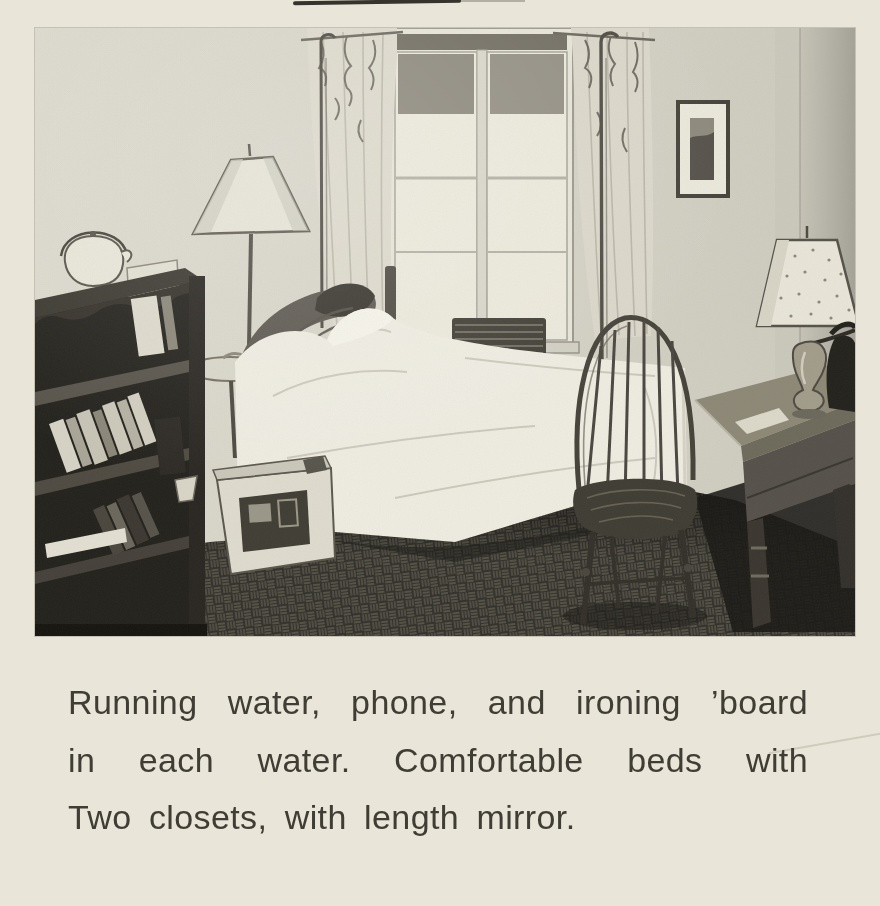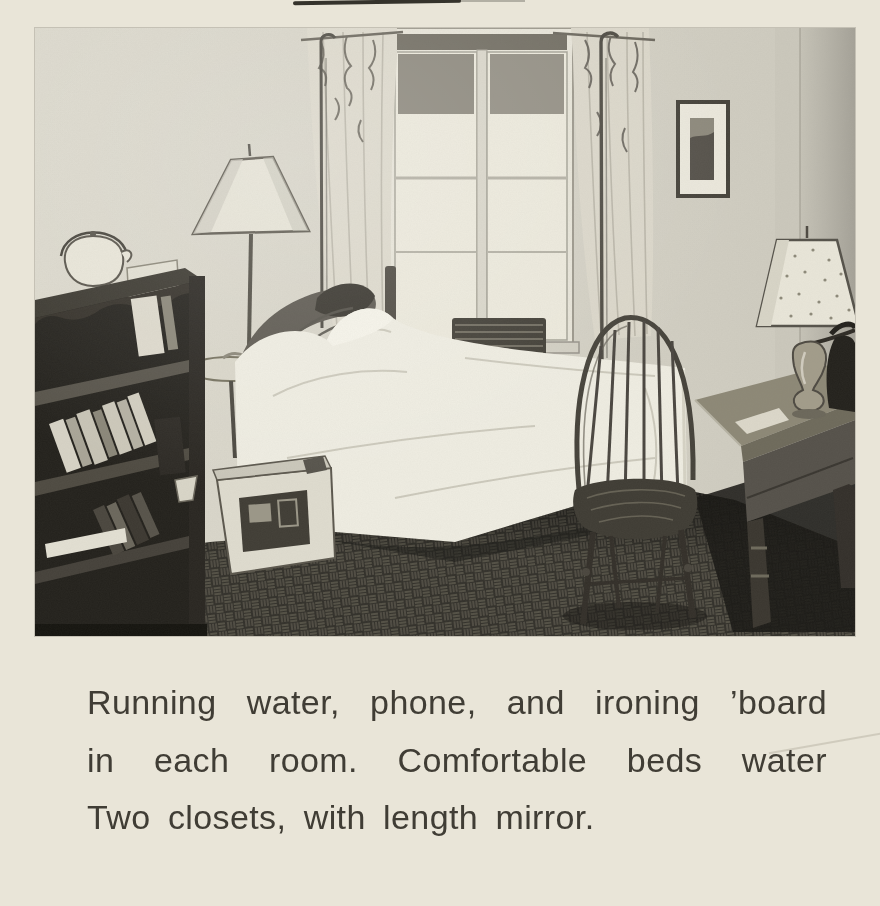--- a/index.html
+++ b/index.html
@@ -25,21 +25,21 @@
   }
   
   .photo{
     position:absolute;left:35px;top:28px;width:820px;height:608px;
     margin:0;overflow:hidden;background:#d6d3c7;
     box-shadow:0 0 0 1px rgba(90,86,75,.25);
   }
   .photo svg{display:block;width:100%;height:100%;}
   
   .caption{
-    position:absolute;left:87px;top:674px;width:740px;
+    position:absolute;left:68px;top:674px;width:740px;
     color:#403d35;font-size:34px;line-height:57.5px;
     letter-spacing:.4px;word-spacing:.12em;font-weight:400;
   }
   .caption .line{white-space:nowrap;}
   .caption .just{
     white-space:normal;
     text-align:justify;
     text-align-last:justify;
   }
   .caption .last{word-spacing:.22em;}
@@ -347,17 +347,17 @@
         <circle cx="653" cy="540" r="4" fill="#4a463e"></circle>
       </g>
 
       <rect x="0" y="0" width="820" height="608" fill="url(#glow)"></rect>
       <rect x="0" y="0" width="820" height="608" filter="url(#grain)" opacity="0.14"></rect>
     </svg>
   </figure>
 
   <figcaption class="caption">
     <div class="line just">Running water, phone, and ironing ’board</div>
-    <div class="line just">in each room.  Comfortable beds water</div>
+    <div class="line just">in each water.  Comfortable beds with</div>
     <div class="line last">Two closets, with length mirror.</div>
   </figcaption>
 
 </div>
 
 </body></html>

